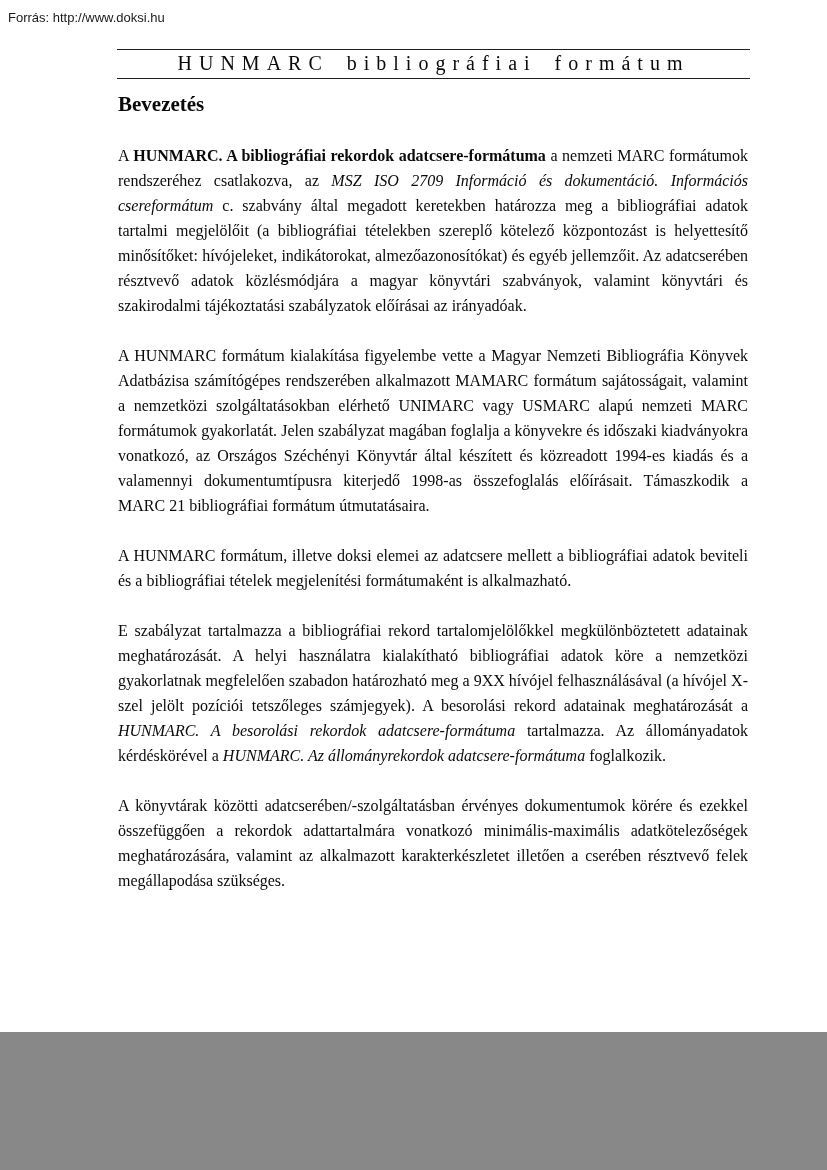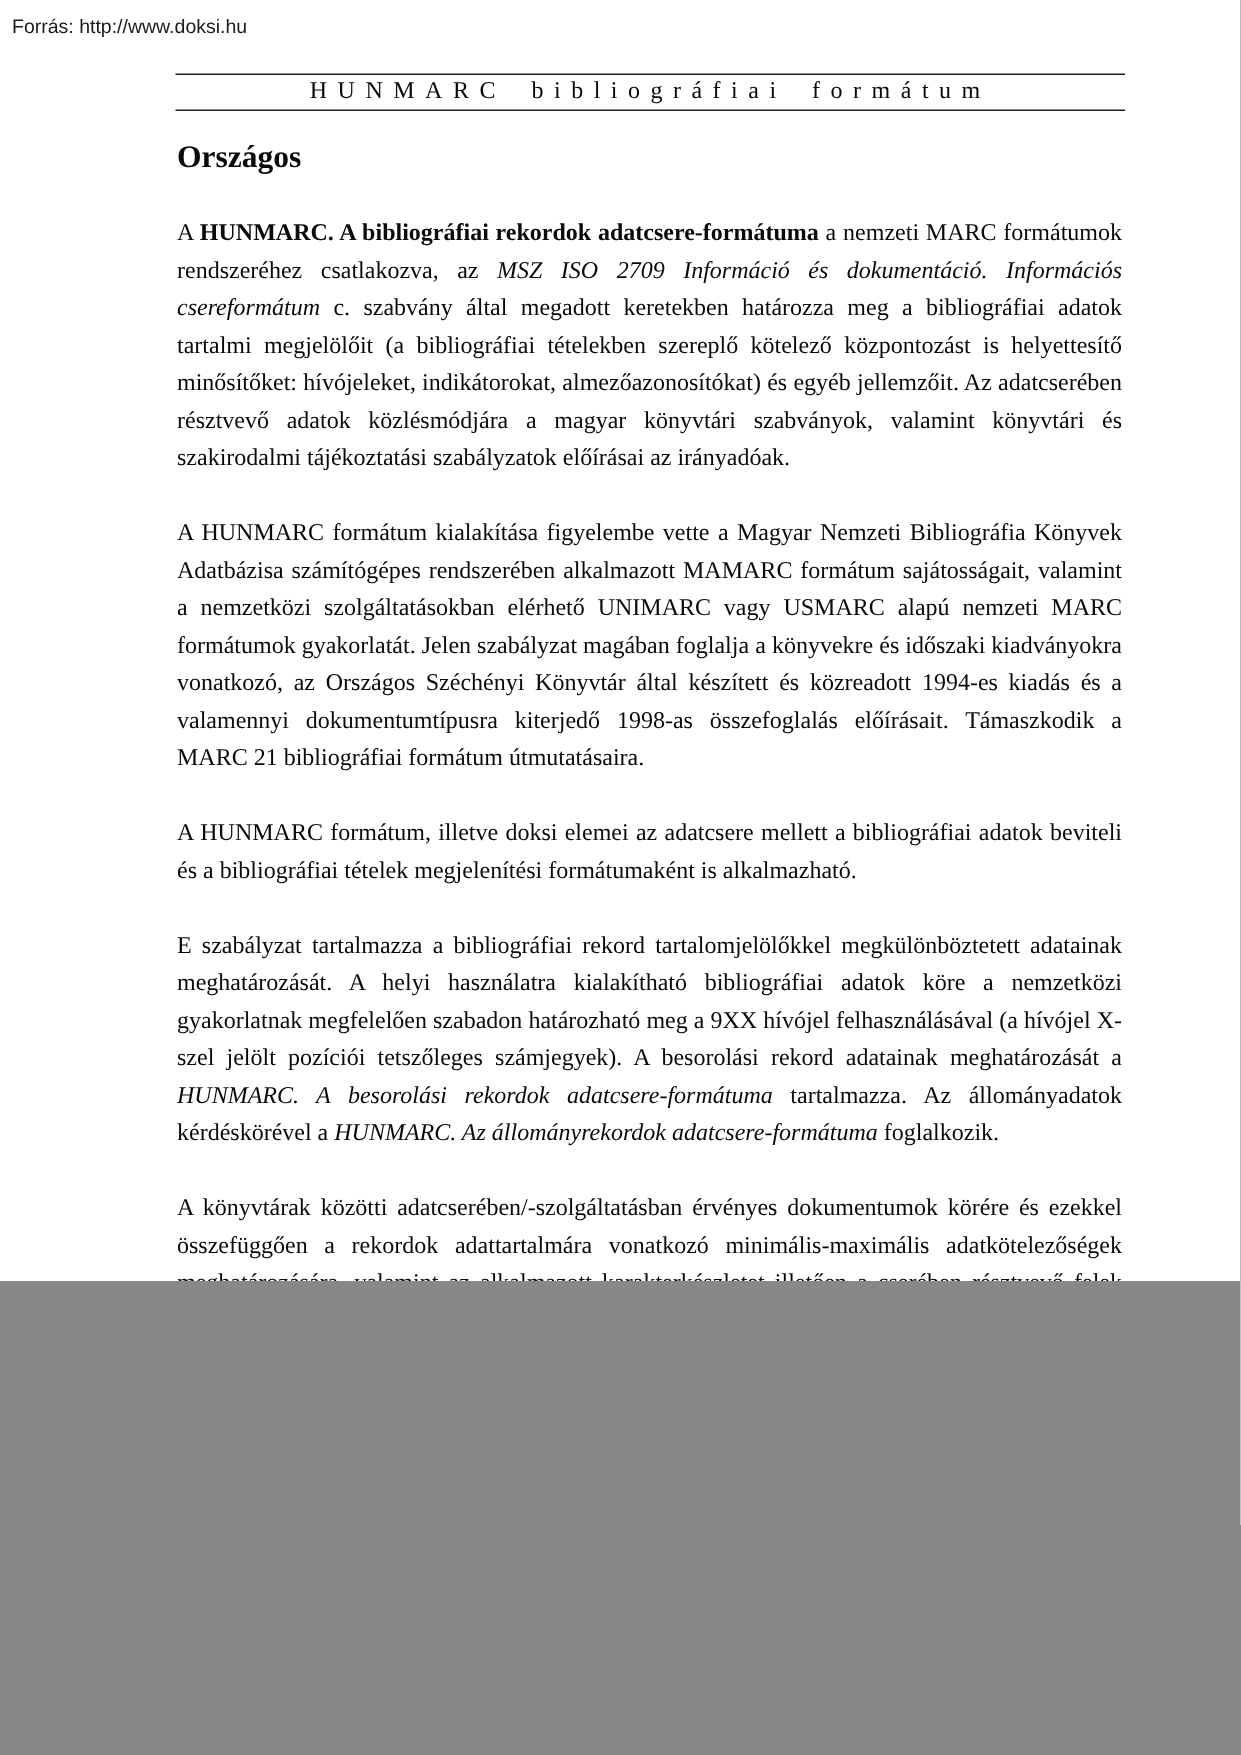--- a/index.html
+++ b/index.html
@@ -1,19 +1,19 @@
 <!DOCTYPE html>
 <html><head>
 <meta charset="utf-8">
 <style>
   html, body { margin: 0; padding: 0; background: #888; }
   #page {
     position: relative;
     width: 827px;
-    height: 854px;
+    height: 1032px;
     background: #ffffff;
     margin: 0 auto;
     overflow: hidden;
     font-family: "Liberation Serif", serif;
     color: #0a0a0a;
   }
   .source-line {
     position: absolute;
     left: 8px;
     top: 10px;
@@ -25,21 +25,21 @@
     position: absolute;
     left: 117px;
     top: 49px;
     width: 633px;
     border-top: 1.5px solid #1f1f1f;
     border-bottom: 1.5px solid #1f1f1f;
   }
   .header-title {
     display: block;
     text-align: center;
-    font-size: 16px;
+    font-size: 20px;
     letter-spacing: 7px;
     word-spacing: 6px;
     padding: 2px 0 3px 0;
     white-space: nowrap;
   }
   .content {
     position: absolute;
     left: 118px;
     top: 90px;
     width: 630px;
@@ -87,21 +87,21 @@
 
 <div id="page">
 
   <div class="source-line">Forrás: http://www.doksi.hu</div>
 
   <div class="header-band">
     <span class="header-title">HUNMARC bibliográfiai formátum</span>
   </div>
 
   <div class="content">
-    <h1>Országos</h1>
+    <h1>Bevezetés</h1>
 
     <p><span>A </span><span style="font-weight: bold;">HUNMARC. A bibliográfiai rekordok adatcsere-formátuma</span><span> a nemzeti MARC formátumok rendszeréhez csatlakozva, az </span><span style="font-style: italic;">MSZ ISO 2709 Információ és dokumentáció. Információs csereformátum</span><span> c. szabvány által megadott keretekben határozza meg a bibliográfiai adatok tartalmi megjelölőit (a bibliográfiai tételekben szereplő kötelező központozást is helyettesítő minősítőket: hívójeleket, indikátorokat, almezőazonosítókat) és egyéb jellemzőit. Az adatcserében résztvevő adatok közlésmódjára a magyar könyvtári szabványok, valamint könyvtári és szakirodalmi tájékoztatási szabályzatok előírásai az irányadóak.</span></p>
 
     <p><span>A HUNMARC formátum kialakítása figyelembe vette a Magyar Nemzeti Bibliográfia Könyvek Adatbázisa számítógépes rendszerében alkalmazott MAMARC formátum sajátosságait, valamint a nemzetközi szolgáltatásokban elérhető UNIMARC vagy USMARC alapú nemzeti MARC formátumok gyakorlatát. Jelen szabályzat magában foglalja a könyvekre és időszaki kiadványokra vonatkozó, az Országos Széchényi Könyvtár által készített és közreadott 1994-es kiadás és a valamennyi dokumentumtípusra kiterjedő 1998-as összefoglalás előírásait. Támaszkodik a MARC 21 bibliográfiai formátum útmutatásaira.</span></p>
 
     <p><span>A HUNMARC formátum, illetve doksi elemei az adatcsere mellett a bibliográfiai adatok beviteli és a bibliográfiai tételek megjelenítési formátumaként is alkalmazható.</span></p>
 
     <p><span>E szabályzat tartalmazza a bibliográfiai rekord tartalomjelölőkkel megkülönböztetett adatainak meghatározását. A helyi használatra kialakítható bibliográfiai adatok köre a nemzetközi gyakorlatnak megfelelően szabadon határozható meg a 9XX hívójel felhasználásával (a hívójel X-szel jelölt pozíciói tetszőleges számjegyek). A besorolási rekord adatainak meghatározását a </span><span style="font-style: italic;">HUNMARC. A besorolási rekordok adatcsere-formátuma</span><span> tartalmazza. Az állományadatok kérdéskörével a </span><span style="font-style: italic;">HUNMARC. Az állományrekordok adatcsere-formátuma</span><span> foglalkozik.</span></p>
 
     <p><span>A könyvtárak közötti adatcserében/-szolgáltatásban érvényes dokumentumok körére és ezekkel összefüggően a rekordok adattartalmára vonatkozó minimális-maximális adatkötelezőségek meghatározására, valamint az alkalmazott karakterkészletet illetően a cserében résztvevő felek megállapodása szükséges.</span></p>

